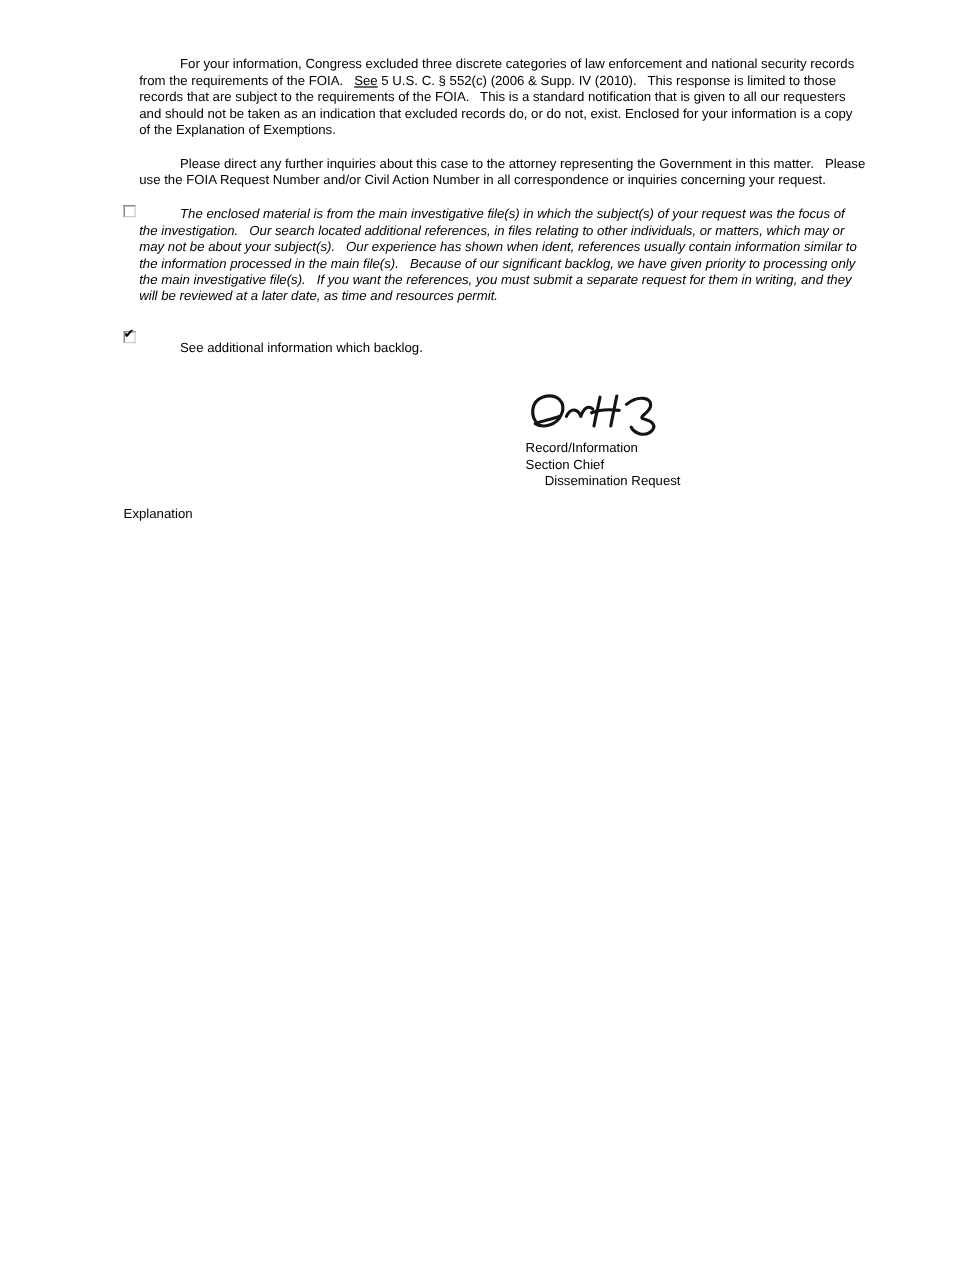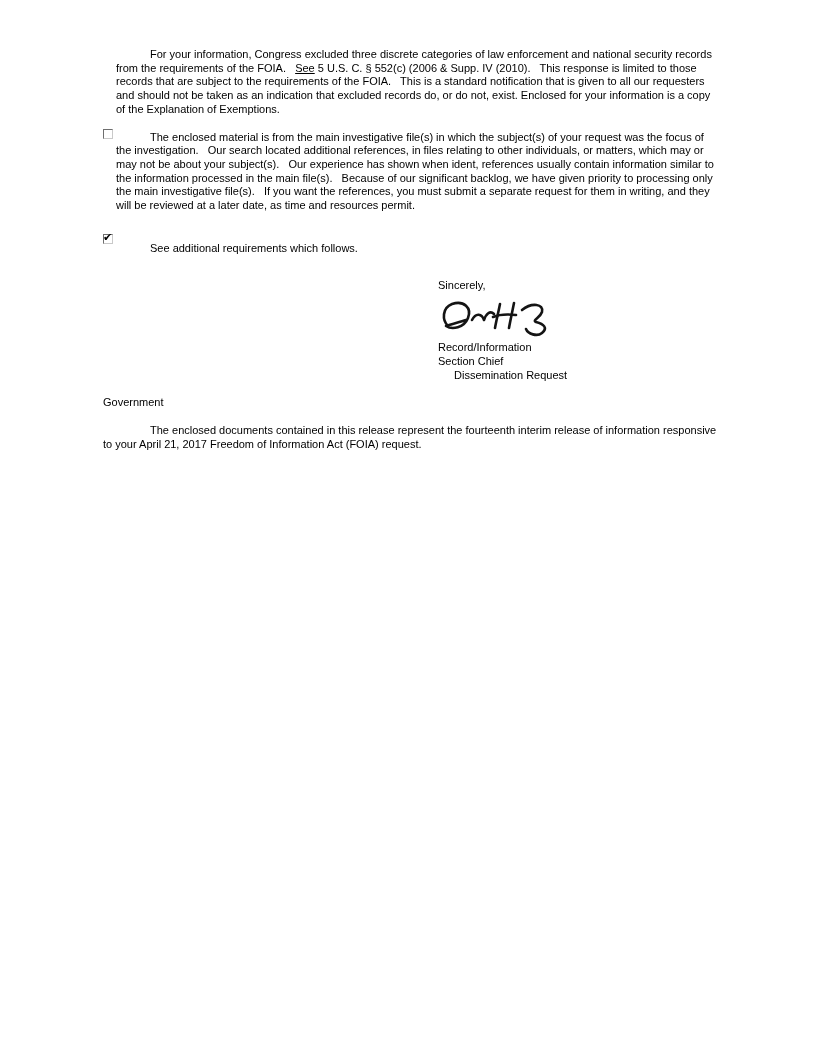--- a/index.html
+++ b/index.html
@@ -22,21 +22,21 @@
     white-space:pre-wrap;
   }
   .para.tight { margin-bottom:14px; }
   .para.after-gap { margin-bottom:15px; }
   .underline { text-decoration:underline; }
   .check-row {
     position:relative;
     margin:0 0 0 13px;
   }
   .check-row .para { margin-left:0; }
-  .cb1 { margin-bottom:29px; margin-top:6px; }
+  .cb1 { margin-bottom:29px; margin-top:6px;font-style:italic; }
   .cb2 { margin-bottom:24px; }
   .checkbox {
     position:absolute;
     left:-13px;
     top:-2px;
     width:10px;
     height:10px;
     border:1px solid #8a8a8a;
     border-top-color:#6e6e6e;
     border-left-color:#6e6e6e;
@@ -72,49 +72,48 @@
     white-space:pre-wrap;
   }
 </style>
 </head>
 <body>
 
 <div class="page">
 
   <p class="para tight"><span>For your information, Congress excluded three discrete categories of law enforcement and national security records from the requirements of the FOIA.   </span><span class="underline">See</span><span> 5 U.S. C. § 552(c) (2006 &amp; Supp. IV (2010).   This response is limited to those records that are subject to the requirements of the FOIA.   This is a standard notification that is given to all our requesters and should not be taken as an indication that excluded records do, or do not, exist. Enclosed for your information is a copy of the Explanation of Exemptions.</span></p>
 
+  <p class="para after-gap">Please direct any further inquiries about this case to the attorney representing the Government in this matter.   Please use the FOIA Request Number and/or Civil Action Number in all correspondence or inquiries concerning your request.</p>
 
   <div class="check-row cb1">
     <span class="checkbox"></span>
     <p class="para" style="margin-bottom:0;">The enclosed material is from the main investigative file(s) in which the subject(s) of your request was the focus of the investigation.   Our search located additional references, in files relating to other individuals, or matters, which may or may not be about your subject(s).   Our experience has shown when ident, references usually contain information similar to the information processed in the main file(s).   Because of our significant backlog, we have given priority to processing only the main investigative file(s).   If you want the references, you must submit a separate request for them in writing, and they will be reviewed at a later date, as time and resources permit.</p>
   </div>
 
   <div class="check-row cb2">
     <span class="checkbox" style="top:-8px;">
         <span class="mark">✔</span>
       </span>
-    <p class="para" style="margin-bottom:0;">See additional requirements which follows.</p>
+    <p class="para" style="margin-bottom:0;">See additional information which backlog.</p>
   </div>
 
   <div class="sig-block">
-    <div class="sig-line salutation">Sincerely,</div>
     <div class="signature-wrap">
       <svg width="130" height="44" viewBox="0 0 130 44" xmlns="http://www.w3.org/2000/svg" aria-hidden="true">
         <g fill="none" stroke="#141414" stroke-width="2.6" stroke-linecap="round" stroke-linejoin="round">
           <path d="M10 30 C4 24 4 12 14 8 C26 4 34 12 30 22 C26 32 14 34 8 30 C14 28 22 26 28 24"></path>
           <path d="M34 24 C38 16 44 18 46 24 C48 18 52 14 56 18"></path>
           <path d="M62 8 C60 18 58 26 57 32"></path>
           <path d="M76 7 C74 17 72 26 71 32"></path>
           <path d="M55 21 C62 18 70 18 78 19"></path>
           <path d="M84 14 C94 6 106 8 104 16 C102 22 94 24 98 26 C106 28 110 32 104 37 C99 41 90 38 88 33"></path>
         </g>
       </svg>
     </div>
     <div class="sig-line">Record/Information</div>
     <div class="sig-line">Section Chief</div>
     <div class="sig-line sig-indent">Dissemination Request</div>
   </div>
 
-  <div class="enclosures">Government</div>
+  <div class="enclosures">Explanation</div>
 
-  <p class="final-para">The enclosed documents contained in this release represent the fourteenth interim release of information responsive to your April 21, 2017 Freedom of Information Act (FOIA) request.</p>
 
 </div>
 
 </body></html>

